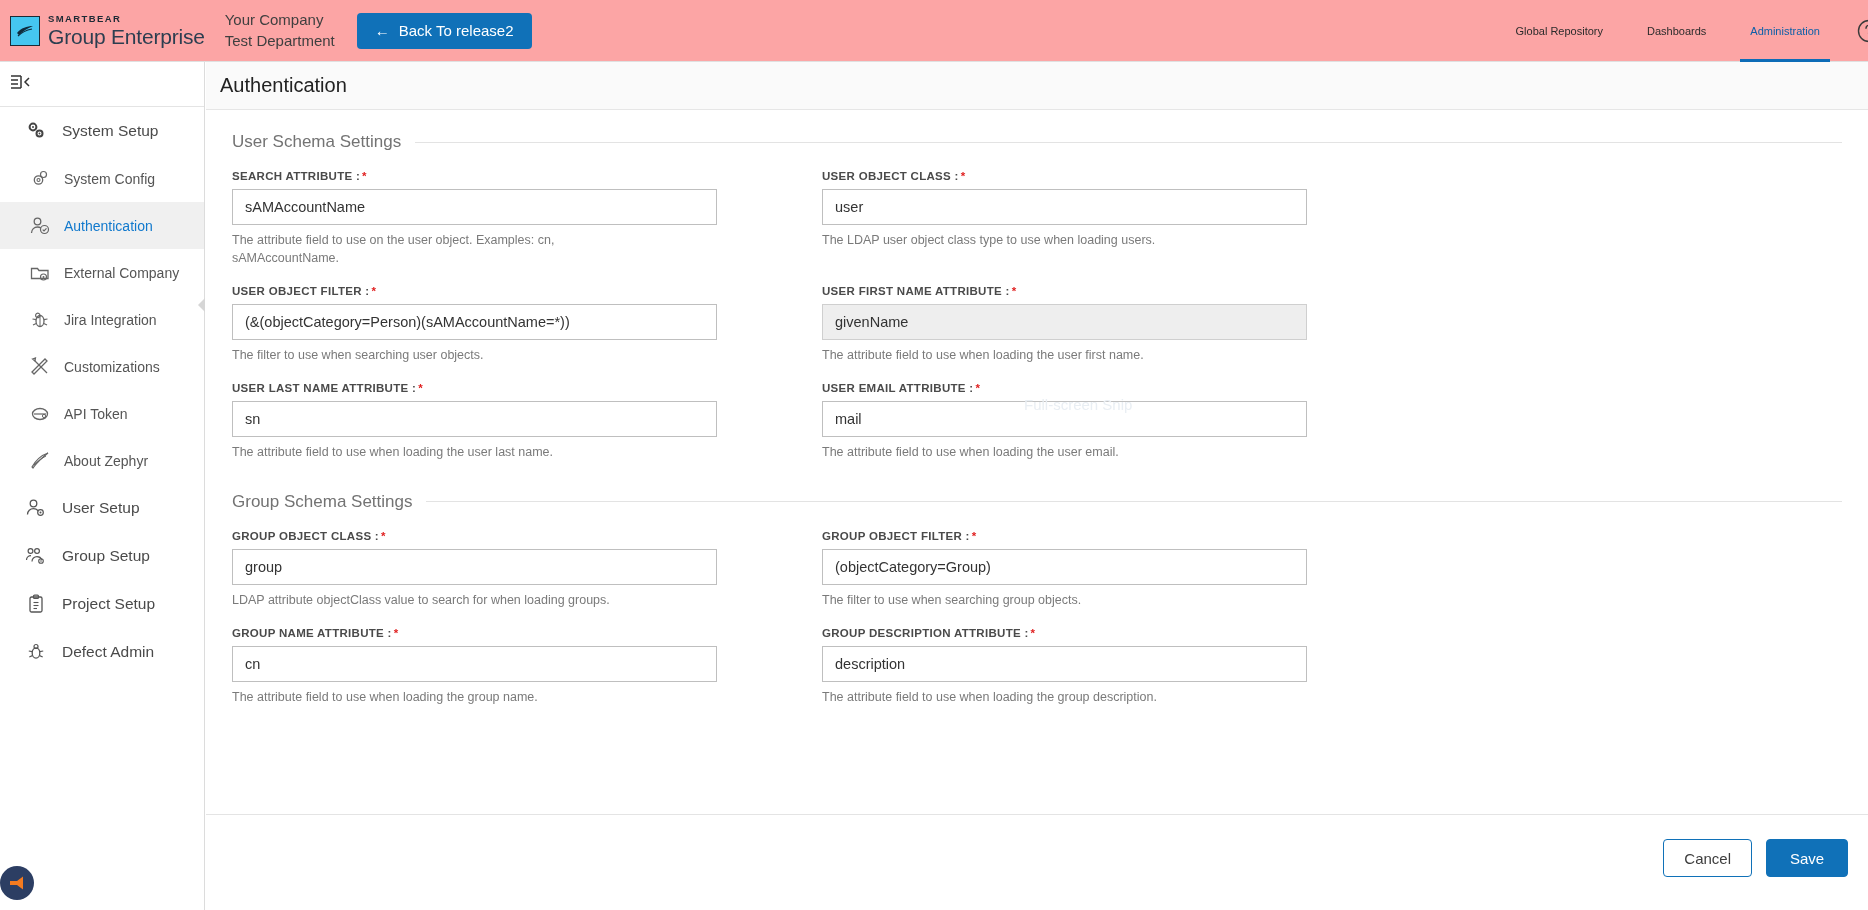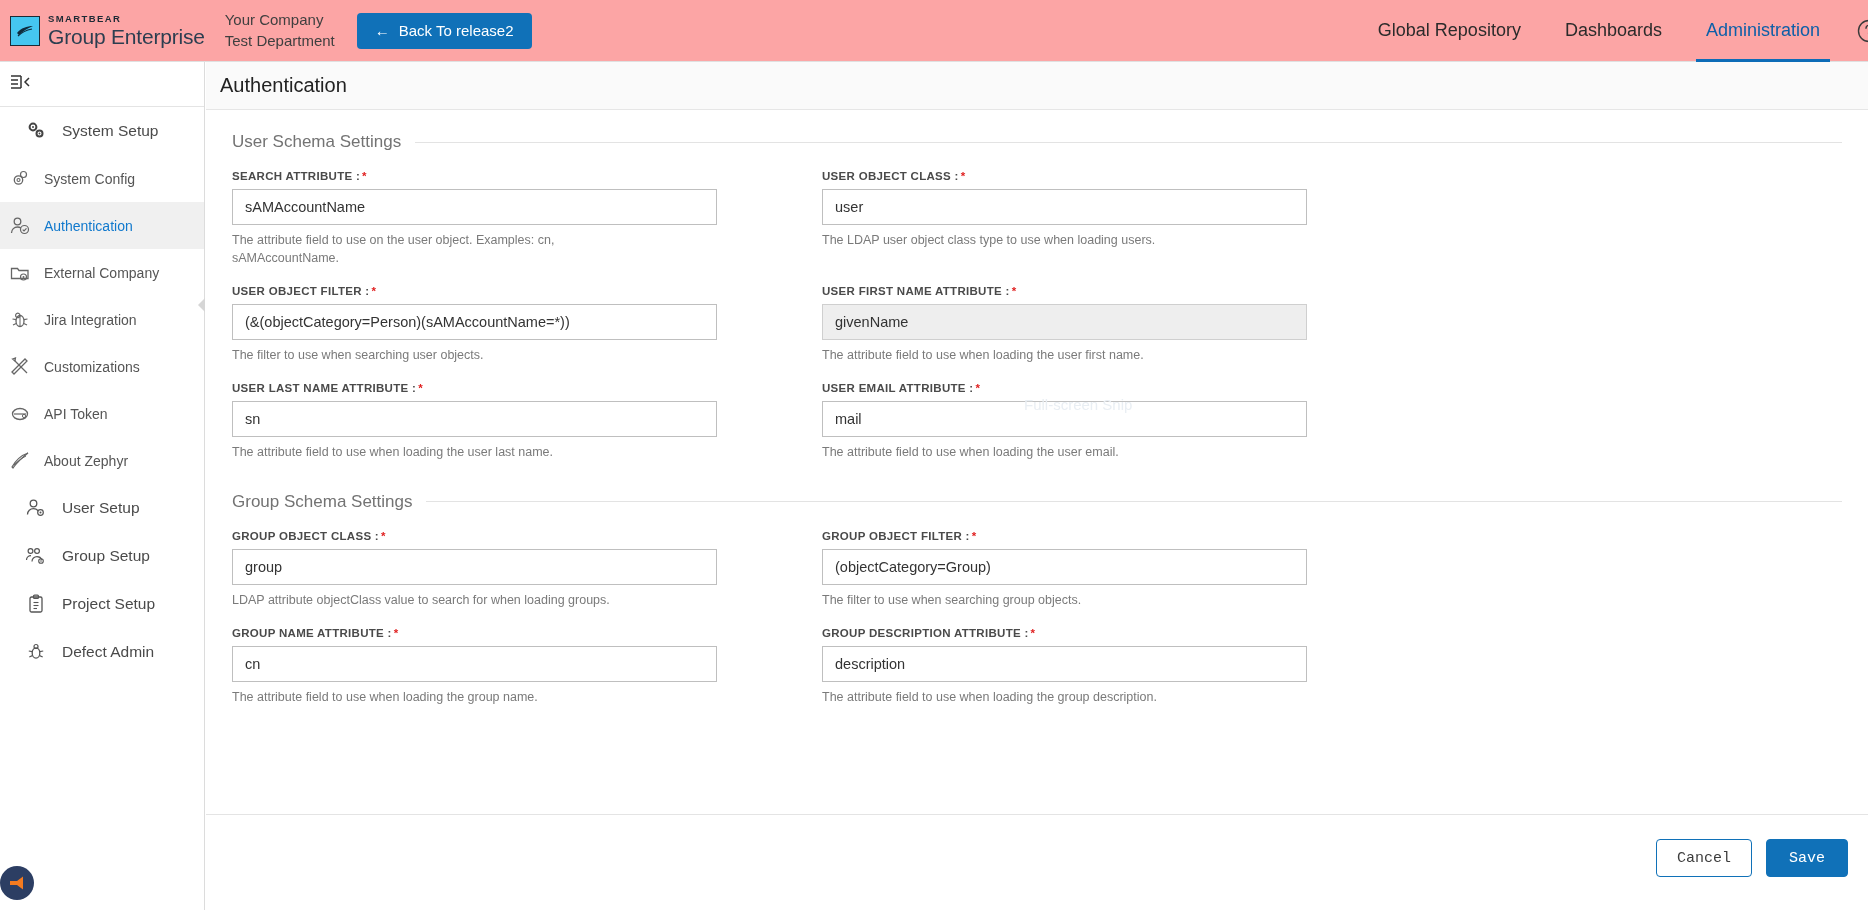--- a/index.html
+++ b/index.html
@@ -44,21 +44,21 @@
     border: none; border-radius: 4px;
     height: 36px; padding: 0 18px;
     font-size: 15px; font-family: inherit;
     display: flex; align-items: center; gap: 9px;
     cursor: pointer;
   }
   .nav {
     margin-left: auto; display: flex; align-items: center; height: 62px;
   }
   .nav-item {
-    font-size: 18px; color: #2b2b2b;
+    font-size: 11px; color: #2b2b2b;
     padding: 0 22px; height: 62px;
     display: flex; align-items: center;
     cursor: pointer; position: relative;
   }
   .nav-item.active { color: #0d5fa8; }
   .nav-item.active::after {
     content: ""; position: absolute; left: 12px; right: 12px; bottom: 0;
     height: 3px; background: #0d6cb7;
   }
   .help-icon {
@@ -80,21 +80,21 @@
     padding-left: 8px; border-bottom: 1px solid #e4e4e4;
     cursor: pointer;
   }
   .side-group {
     display: flex; align-items: center; gap: 14px;
     height: 48px; padding-left: 24px;
     font-size: 15.5px; color: #4a4a4a; cursor: pointer;
   }
   .side-item {
     display: flex; align-items: center; gap: 12px;
-    height: 47px; padding-left: 8px;
+    height: 47px; padding-left: 28px;
     font-size: 14px; color: #555; cursor: pointer;
   }
   .side-item.active {
     background: #f0f0f0; color: #1179cd;
   }
   .side-icon {
     width: 24px; height: 24px;
     display: flex; align-items: center; justify-content: center;
     flex: 0 0 24px;
   }
@@ -167,21 +167,21 @@
   .footer-rule {
     position: absolute; left: 0; right: 0; top: 752px;
     height: 1px; background: #e4e4e4;
   }
   .actions {
     position: absolute; right: 20px; top: 777px;
     display: flex; gap: 14px; align-items: center;
   }
   .btn {
     height: 38px; min-width: 82px; padding: 0 20px;
-    border-radius: 4px; font-size: 15px; font-family: Liberation Mono, monospace;
+    border-radius: 4px; font-size: 15px; font-family: Liberation Sans, sans-serif;
     cursor: pointer;
   }
   .btn-cancel { background: #fff; border: 1px solid #1071b8; color: #3d3d3d; }
   .btn-save { background: #1071b8; border: 1px solid #1071b8; color: #fff; }
 
   .snip-ghost {
     position: absolute; left: 818px; top: 334px;
     font-size: 15px; color: #e9eef3;
     pointer-events: none; user-select: none;
   }

